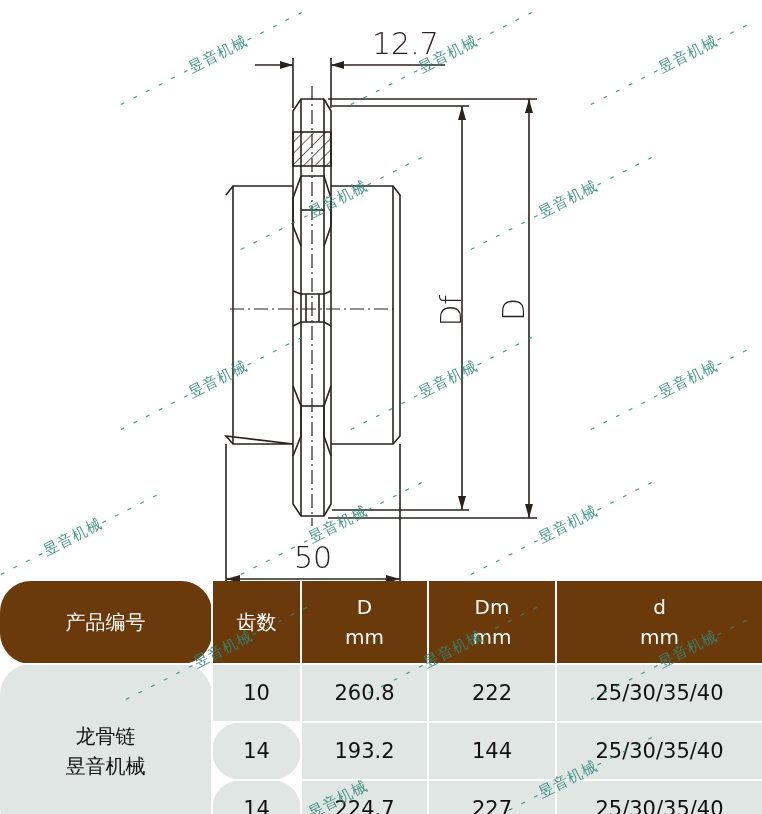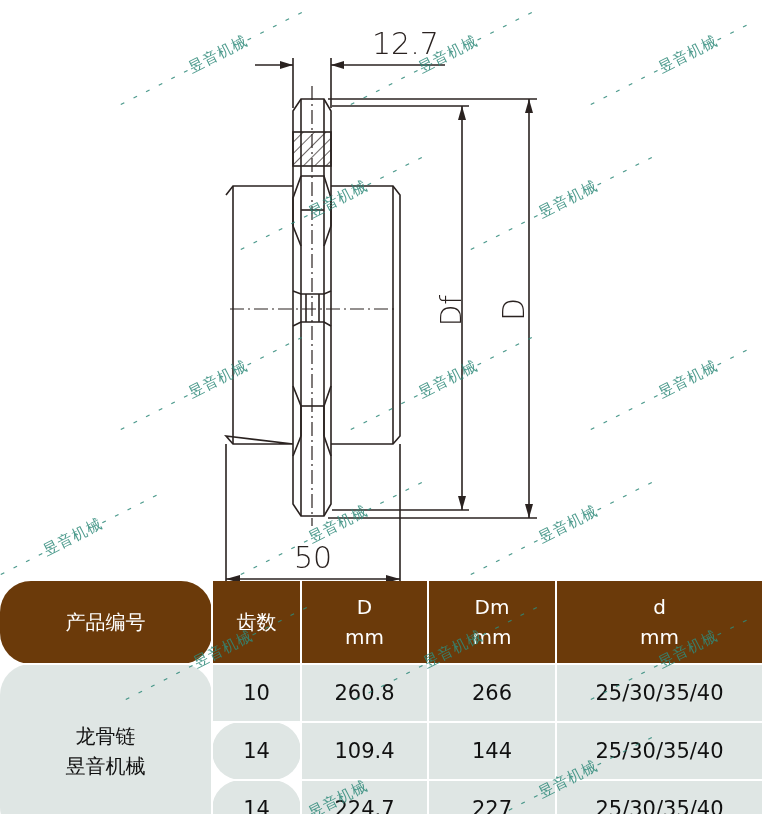--- a/index.html
+++ b/index.html
@@ -115,26 +115,26 @@
     </tr>
   </thead>
   <tbody>
     <tr>
       <td class="name" rowspan="3">
           <div>龙骨链</div>
           <div>昱音机械</div>
         </td>
       <td>10</td>
       <td>260.8</td>
-      <td>266</td>
+      <td>222</td>
       <td>25/30/35/40</td>
     </tr>
     <tr>
       <td>14</td>
-      <td>109.4</td>
+      <td>193.2</td>
       <td>144</td>
       <td>25/30/35/40</td>
     </tr>
     <tr>
       <td>14</td>
       <td>224.7</td>
       <td>227</td>
       <td>25/30/35/40</td>
     </tr>
   </tbody>

